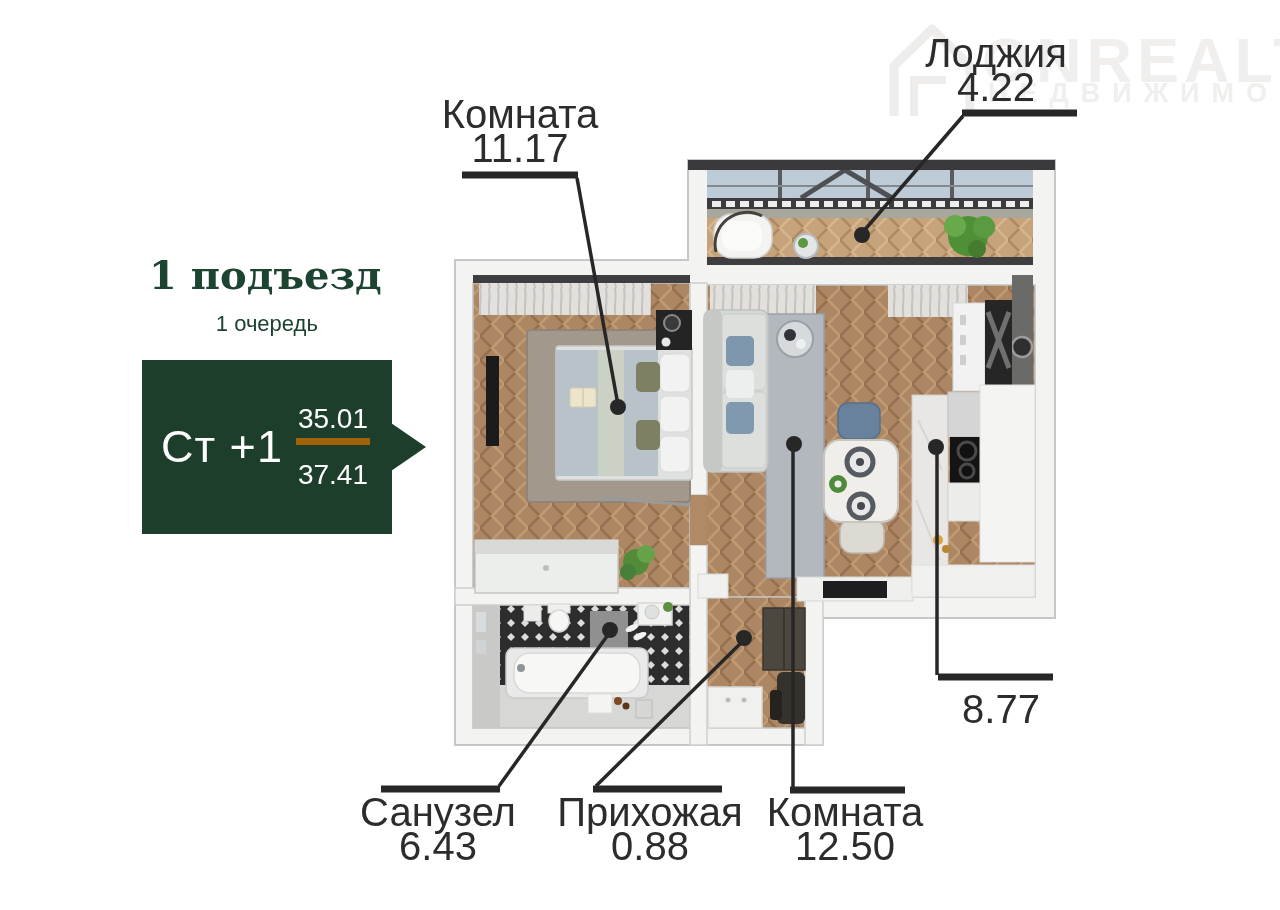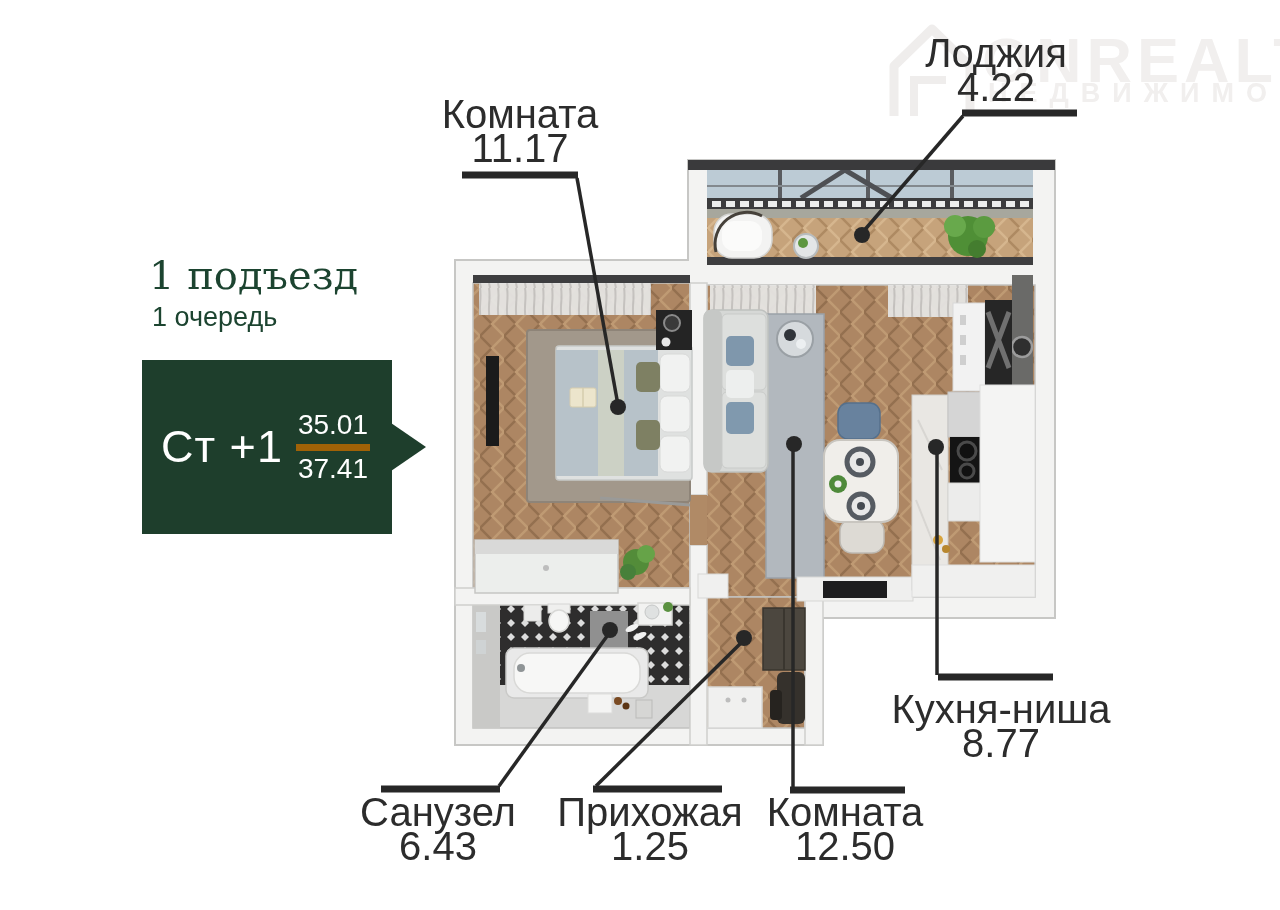--- a/index.html
+++ b/index.html
@@ -9,31 +9,31 @@
   
   .watermark{position:absolute;left:880px;top:8px;width:400px;height:110px;pointer-events:none;}
   .wm-house{position:absolute;left:4px;top:8px;}
   .wm-brand{position:absolute;left:102px;top:16px;font-size:63px;font-weight:bold;
             letter-spacing:5px;color:#f1efee;white-space:nowrap;}
   .wm-sub{position:absolute;left:108px;top:70px;font-size:27px;font-weight:bold;
           letter-spacing:12px;color:#f1efee;white-space:nowrap;}
 
   
   .entrance-header{position:absolute;left:149px;top:254px;color:#1c4430;}
-  .entrance-title{font-family:"DejaVu Serif","Liberation Serif",serif;font-weight:normal;
+  .entrance-title{font-family:"DejaVu Serif","Liberation Serif",serif;font-weight:bold;
                   font-size:40px;line-height:42px;}
-  .stage-subtitle{font-size:27px;line-height:30px;margin-top:6px;padding-left:3px;}
+  .stage-subtitle{font-size:22px;line-height:30px;margin-top:13px;padding-left:3px;text-align:center;}
 
   
   .badge{position:absolute;left:142px;top:360px;width:250px;height:174px;background:#1e3e2c;
          display:flex;align-items:center;color:#ffffff;}
   .badge-type{font-size:45px;margin-left:19px;letter-spacing:1px;}
   .badge-fraction{margin-left:auto;margin-right:22px;text-align:center;font-size:28px;line-height:28px;}
   .fr-top{display:block;padding:0 2px 5px 2px;border-bottom:7px solid #a16207;}
-  .fr-bottom{display:block;padding-top:4px;}
+  .fr-bottom{display:block;padding-top:16px;}
   .badge-arrow{position:absolute;right:-34px;top:50%;margin-top:-24px;width:0;height:0;
                border-top:24px solid transparent;border-bottom:24px solid transparent;
                border-left:35px solid #1e3e2c;}
 
   
   .plan{position:absolute;left:0;top:0;width:1280px;height:910px;}
 
   
   .room-label{position:absolute;transform:translateX(-50%);text-align:center;
               font-size:40px;line-height:34px;color:#2c2c2c;white-space:nowrap;}
@@ -338,25 +338,24 @@
   </div>
   <div class="room-label" style="left:996px;top:36px">
     <div>Лоджия</div>
     <div>4.22</div>
   </div>
   <div class="room-label" style="left:845px;top:795px">
     <div>Комната</div>
     <div>12.50</div>
   </div>
   <div class="room-label" style="left:1001px;top:692px">
-    <div>Кухня-ниша</div>
     <div>8.77</div>
   </div>
   <div class="room-label" style="left:650px;top:795px">
     <div>Прихожая</div>
-    <div>1.25</div>
+    <div>0.88</div>
   </div>
   <div class="room-label" style="left:438px;top:795px">
     <div>Санузел</div>
     <div>6.43</div>
   </div>
 
 </div>
 
 </body></html>

